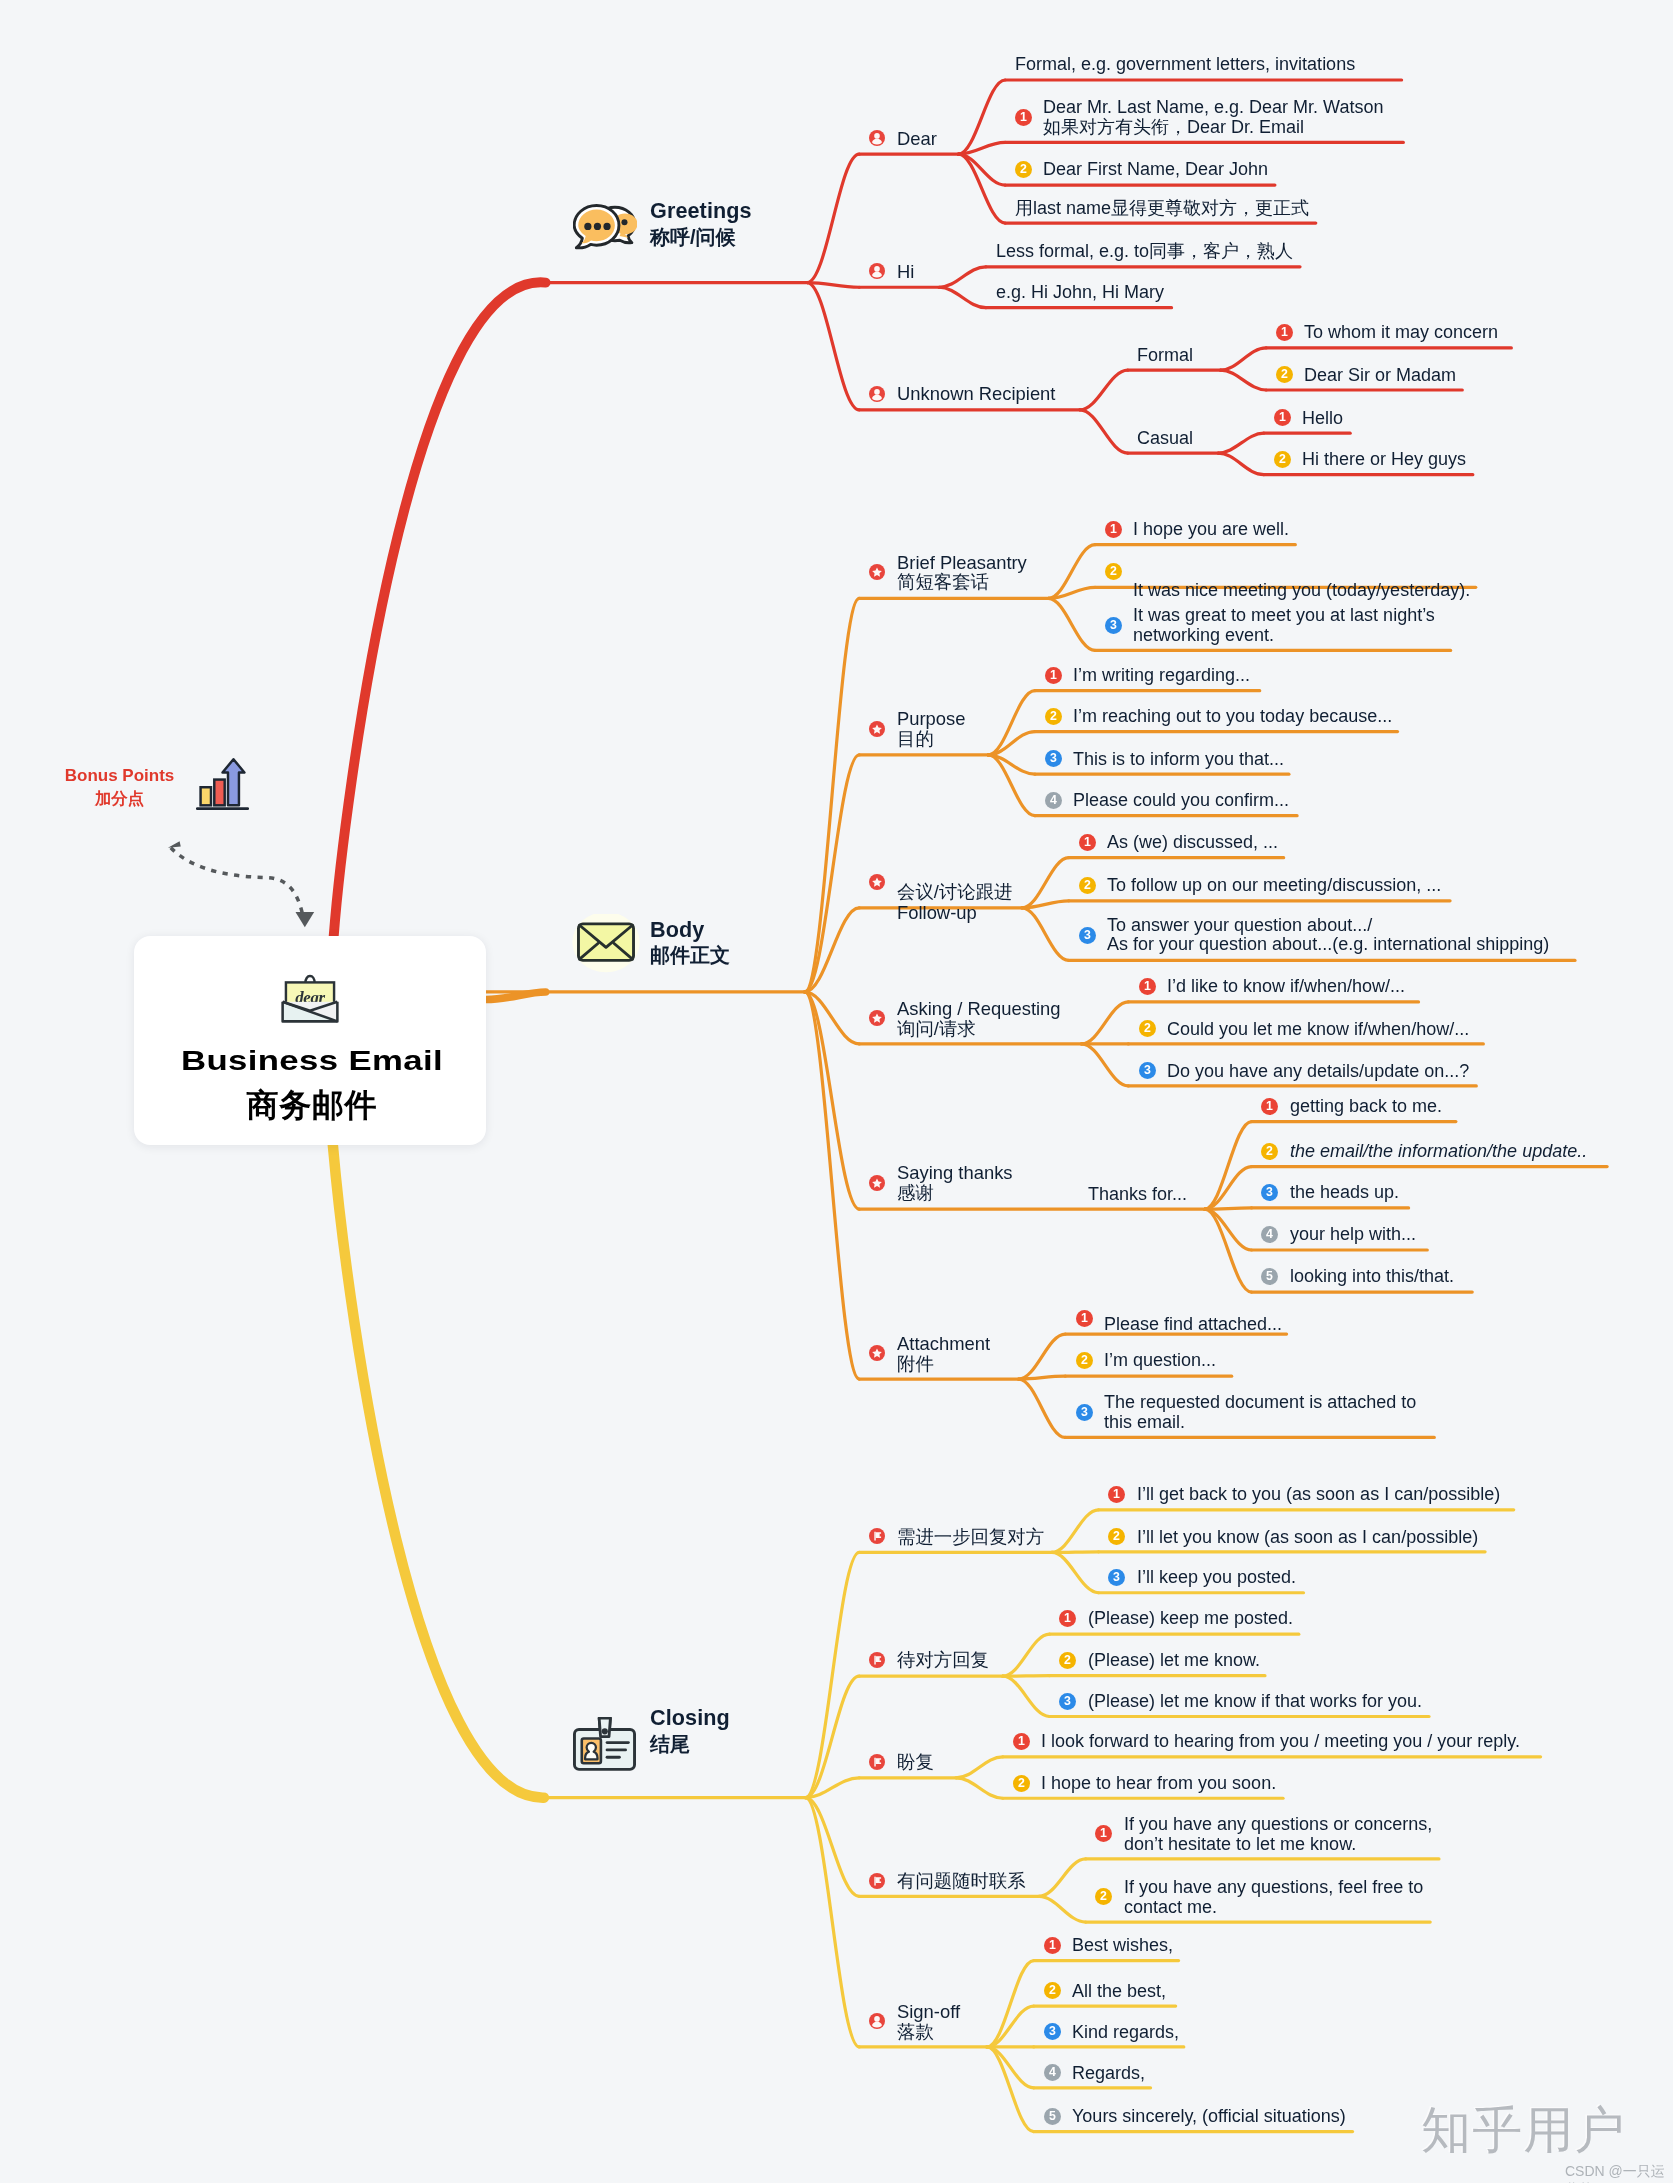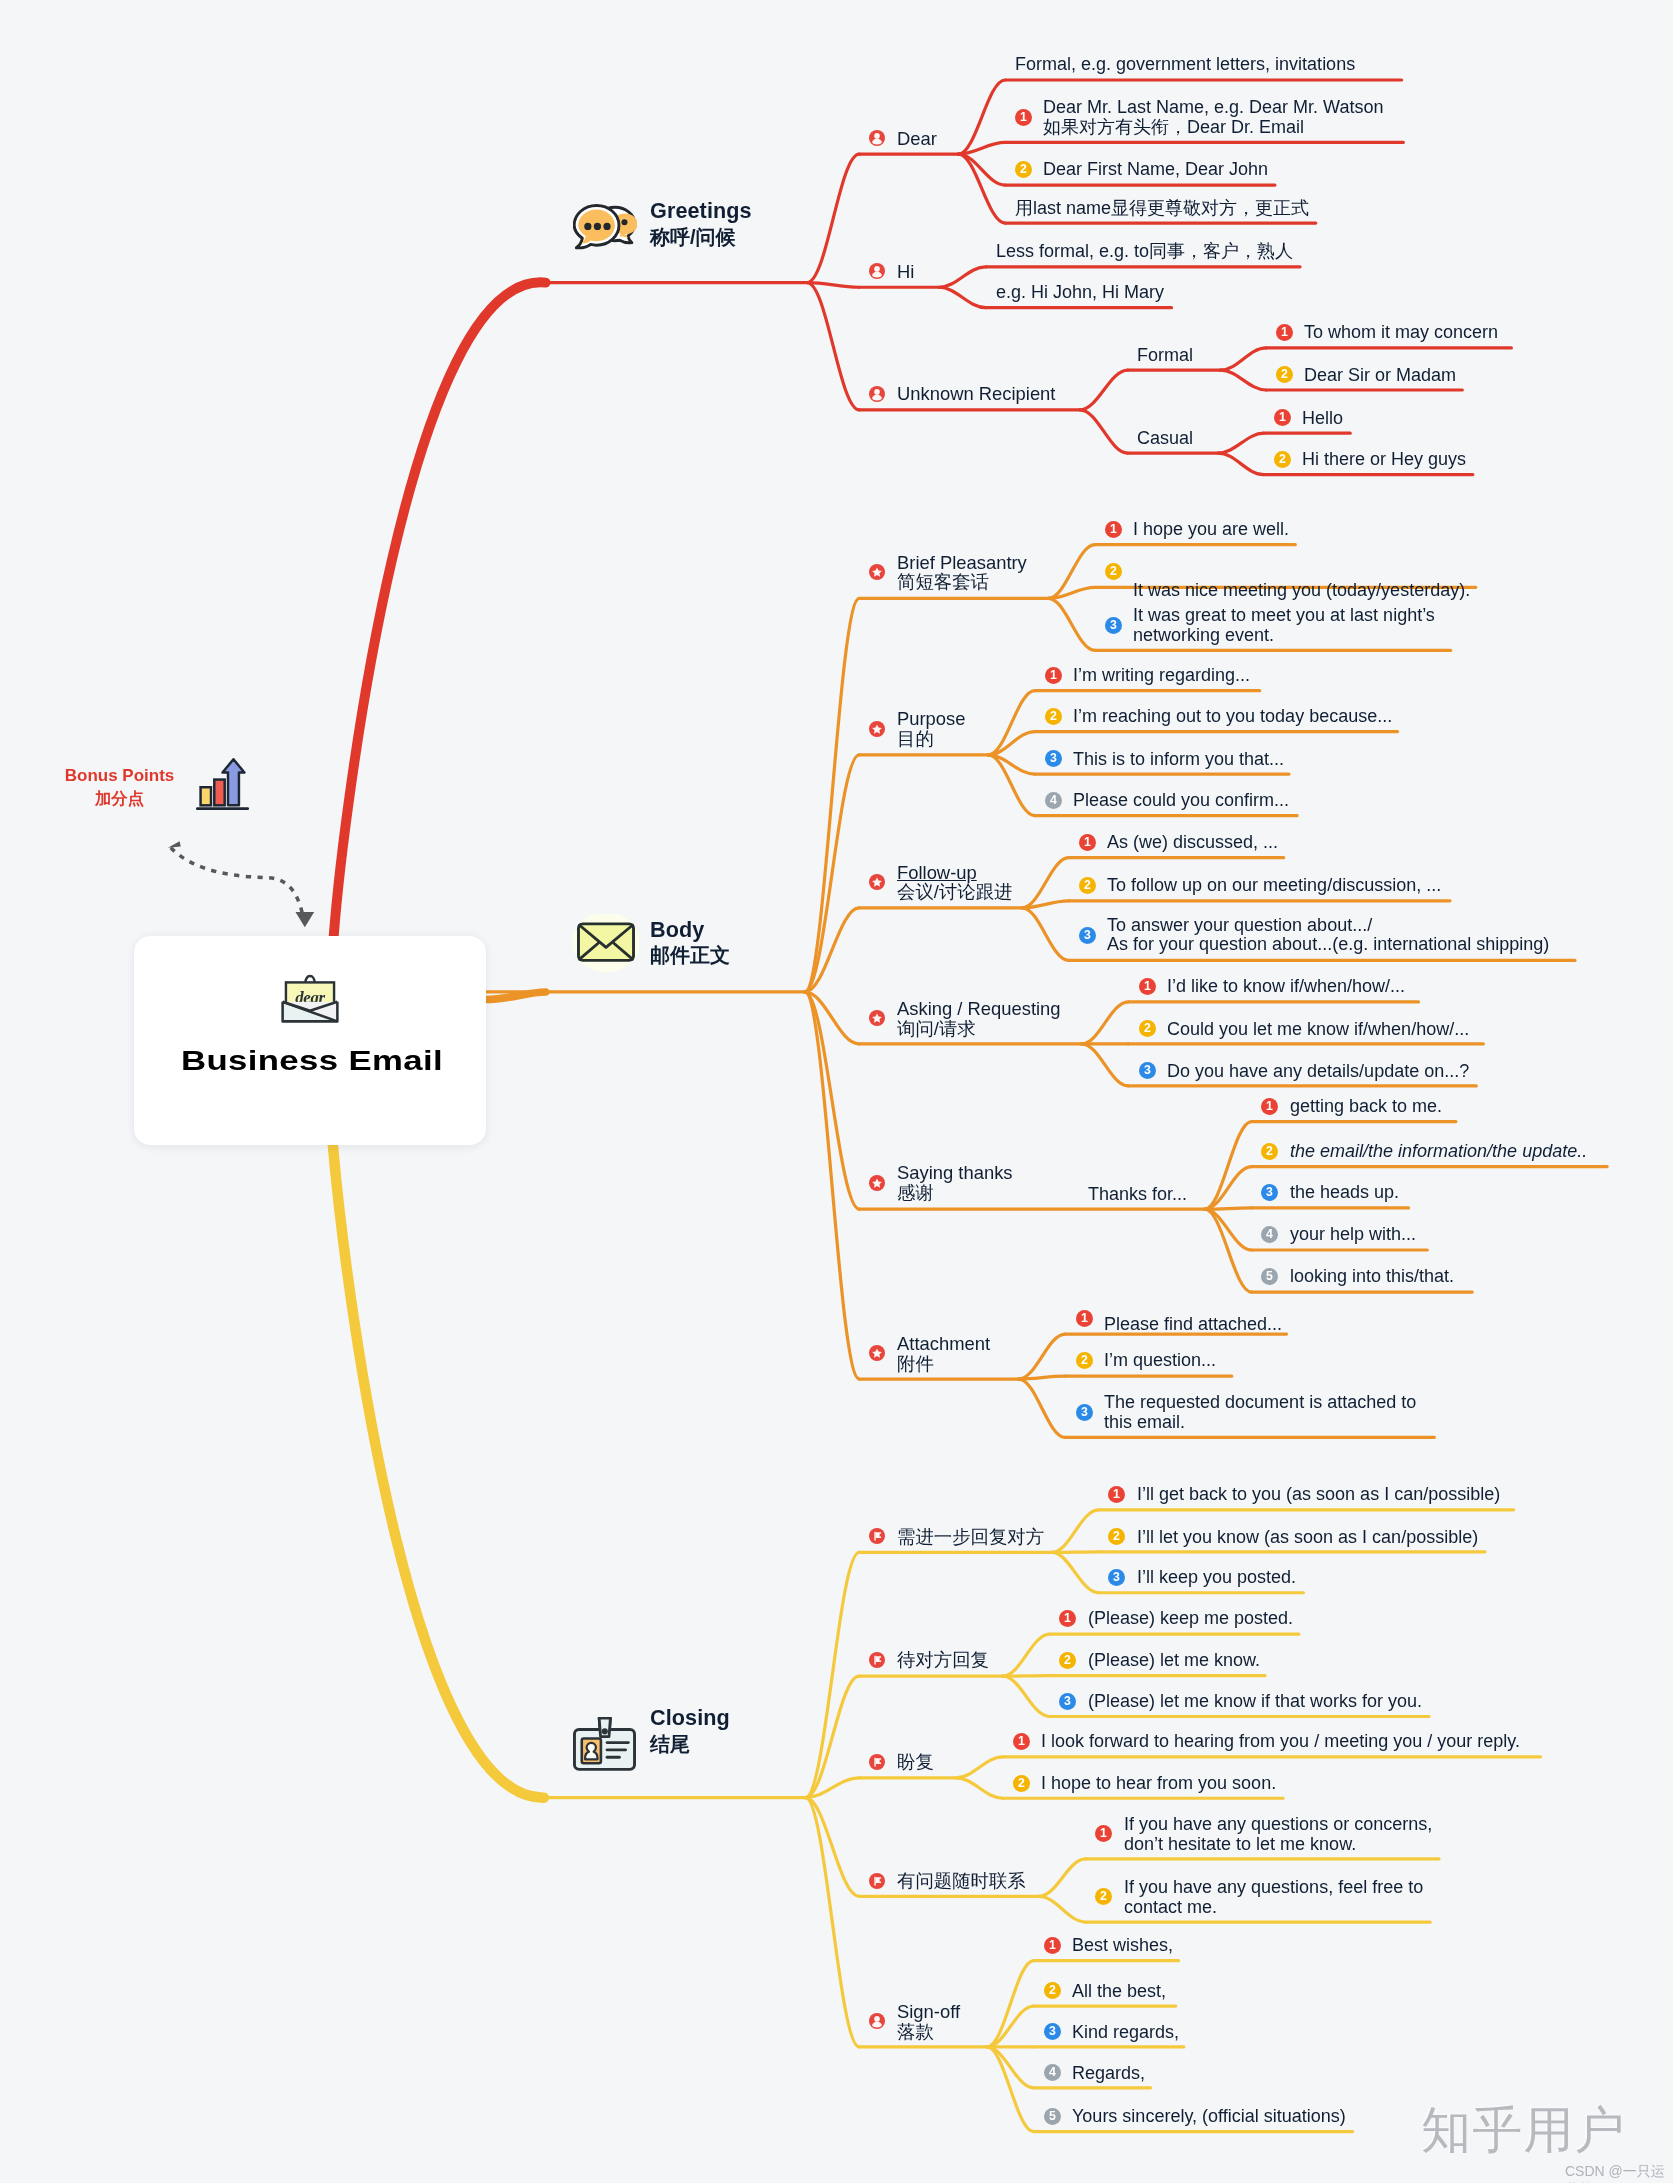--- a/index.html
+++ b/index.html
@@ -256,21 +256,21 @@
 <div class="badge" style="left:1045px;top:708px;background:#f5b400;">2</div>
 <div class="abs txt l3" style="left:1073px;top:707px;">I’m reaching out to you today because...</div>
 <div class="badge" style="left:1045px;top:750px;background:#2b8ae8;">3</div>
 <div class="abs txt l3" style="left:1073px;top:750px;">This is to inform you that...</div>
 <div class="badge" style="left:1045px;top:792px;background:#9aa5ad;">4</div>
 <div class="abs txt l3" style="left:1073px;top:791px;">Please could you confirm...</div>
 <div class="abs nicon" style="left:869px;top:874px;"><svg viewBox="0 0 40 40" width="16" height="16">
   <circle cx="20" cy="20" r="20" fill="#e8453c"></circle>
   <path d="M20 8.5 l3.75 7.6 8.4 1.22 -6.08 5.92 1.44 8.36 L20 27.66 l-7.51 3.94 1.44-8.36 -6.08-5.92 8.4-1.22z" fill="#fdf7f6"></path>
 </svg></div>
-<div class="abs txt l2" style="left:897px;top:864px;text-decoration:underline;">Follow-up</div>
+<div class="abs txt l2" style="left:897px;top:904px;">Follow-up</div>
 <div class="abs txt l2" style="left:897px;top:883px;">会议/讨论跟进</div>
 <div class="badge" style="left:1079px;top:834px;background:#ea4335;">1</div>
 <div class="abs txt l3" style="left:1107px;top:833px;">As (we) discussed, ...</div>
 <div class="badge" style="left:1079px;top:877px;background:#f5b400;">2</div>
 <div class="abs txt l3" style="left:1107px;top:876px;">To follow up on our meeting/discussion, ...</div>
 <div class="badge" style="left:1079px;top:927px;background:#2b8ae8;">3</div>
 <div class="abs txt l3" style="left:1107px;top:916px;">To answer your question about.../</div>
 <div class="abs txt l3" style="left:1107px;top:935px;">As for your question about...(e.g. international shipping)</div>
 <div class="abs nicon" style="left:869px;top:1010px;"><svg viewBox="0 0 40 40" width="16" height="16">
   <circle cx="20" cy="20" r="20" fill="#e8453c"></circle>
@@ -402,20 +402,21 @@
   <path d="M42 31 c0-7 3.5-12 8-12 s8 5 8 12" fill="none" stroke="#2b3338" stroke-width="4.2" stroke-linecap="round"></path>
   <rect x="8.5" y="30" width="83" height="46" fill="#f7f8b7" stroke="#2b3338" stroke-width="4.2"></rect>
   <text x="50" y="66" font-family="'Liberation Serif',serif" font-style="italic" font-weight="700" font-size="29" fill="#2b3338" text-anchor="middle" letter-spacing="-0.5">dear</text>
   <rect x="2.8" y="63.5" width="94.4" height="33.7" fill="#f1f2f3"></rect>
   <path d="M2.8 63.5 L2.8 97.2 L97.2 97.2 Z" fill="#e7f2f1"></path>
   <path d="M2.8 63.5 L50 79 L97.2 63.5" fill="none" stroke="#2b3338" stroke-width="4.4" stroke-linejoin="round"></path>
   <path d="M2.8 63.5 L97.2 97.2" fill="none" stroke="#2b3338" stroke-width="4.4"></path>
   <path d="M2.8 63.5 L2.8 97.2 L97.2 97.2 L97.2 63.5" fill="none" stroke="#2b3338" stroke-width="4.4" stroke-linejoin="round"></path>
 </svg></div>
   <div class="abs card-en" style="left:2.3px;top:109px;width:352px;">Business Email</div>
+  <div class="abs card-zh" style="left:1.8px;top:148px;width:352px;">商务邮件</div>
 </div>
 <div class="abs bonus-en" style="left:54px;top:766px;width:131px;">Bonus Points</div>
 <div class="abs bonus-zh" style="left:54px;top:788px;width:131px;">加分点</div>
 <div class="abs" style="left:196px;top:756px;line-height:0;"><svg viewBox="0 0 96 104" width="53" height="57">
   <rect x="8" y="57" width="19" height="33" fill="#fbd76b" stroke="#1e2733" stroke-width="4.5"></rect>
   <rect x="33" y="43" width="19" height="47" fill="#ef5c52" stroke="#1e2733" stroke-width="4.5"></rect>
   <path d="M58 90 V30 H48 L68 6 L88 30 H78 V90 Z" fill="#8a9ae0" stroke="#1e2733" stroke-width="4.5" stroke-linejoin="round"></path>
   <path d="M2 96 H94" stroke="#1e2733" stroke-width="5" stroke-linecap="round"></path>
 </svg></div>
 <div class="abs wm-big" style="left:1421px;top:2097px;">知乎用户</div>

